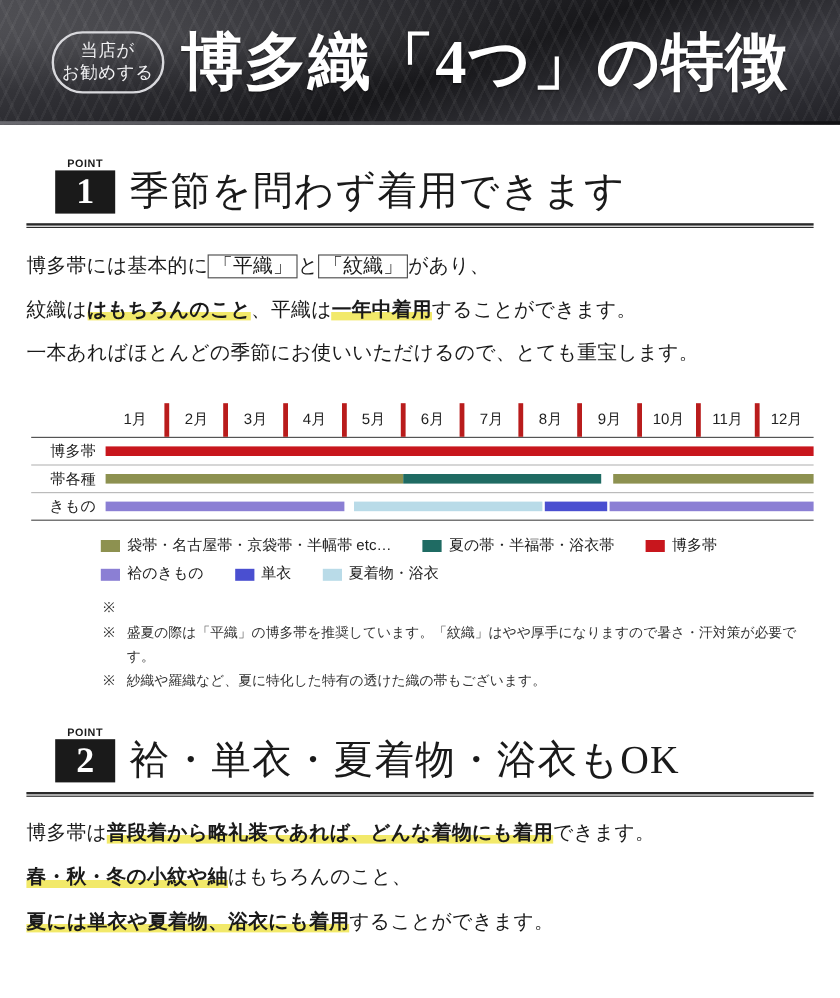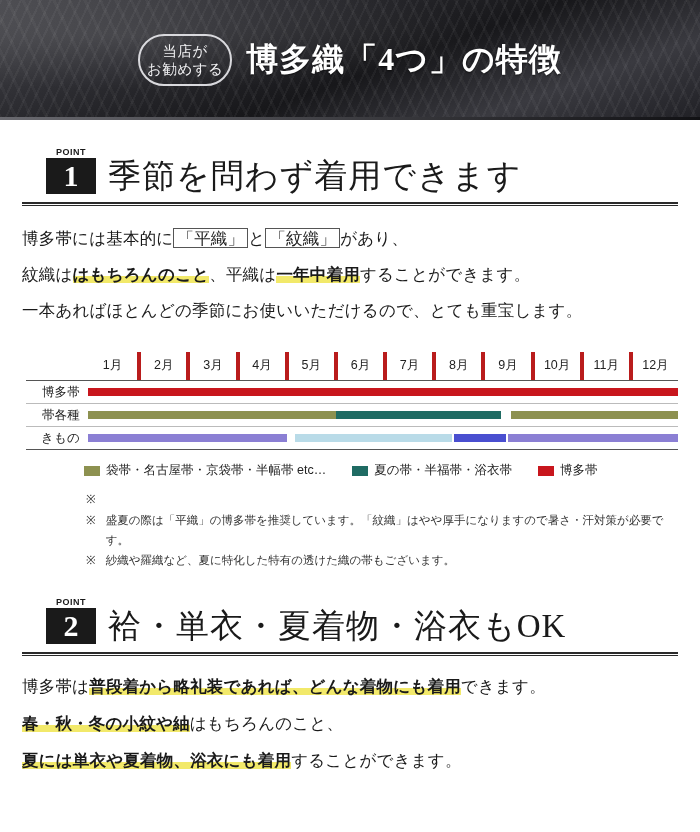--- a/index.html
+++ b/index.html
@@ -10,21 +10,21 @@
     background: #ffffff;
     font-family: "Liberation Sans", sans-serif;
     color: #1a1a1a;
     overflow: hidden;
   }
 
   
   .banner {
     position: relative;
     width: 700px;
-    height: 120px;
+    height: 104px;
     background:
       radial-gradient(ellipse at 18% 30%, rgba(255,255,255,0.09) 0%, rgba(255,255,255,0) 45%),
       repeating-linear-gradient(115deg, rgba(255,255,255,0.045) 0px, rgba(255,255,255,0.045) 2px, rgba(0,0,0,0) 2px, rgba(0,0,0,0) 9px),
       repeating-linear-gradient(65deg, rgba(255,255,255,0.035) 0px, rgba(255,255,255,0.035) 3px, rgba(0,0,0,0) 3px, rgba(0,0,0,0) 14px),
       linear-gradient(160deg, #4a4a4f 0%, #2e2e33 28%, #17171a 55%, #3a3a40 78%, #202025 100%);
     overflow: hidden;
   }
   .banner:after {
     content: "";
     position: absolute;
@@ -52,21 +52,21 @@
     color: #f2f2f4;
     font-size: 14.5px;
     line-height: 1.25;
     letter-spacing: 0.5px;
     font-family: "Liberation Serif", serif;
     flex: 0 0 auto;
   }
   .banner-title {
     color: #ffffff;
     font-family: "Liberation Serif", serif;
-    font-size: 32px;
+    font-size: 52px;
     font-weight: bold;
     letter-spacing: 1px;
     text-shadow: 0 1px 2px rgba(0,0,0,0.6);
     white-space: nowrap;
   }
 
   
   .content { padding: 0 22px; }
 
   .point-head {
@@ -309,20 +309,34 @@
           </div>
           <div class="legend-item">
             <span class="swatch" style="background: rgb(31, 107, 99);"></span>
             <span>夏の帯・半福帯・浴衣帯</span>
           </div>
           <div class="legend-item">
             <span class="swatch" style="background: rgb(200, 22, 29);"></span>
             <span>博多帯</span>
           </div>
         </div>
+        <div class="legend-row">
+          <div class="legend-item">
+            <span class="swatch" style="background: rgb(139, 127, 212);"></span>
+            <span>袷のきもの</span>
+          </div>
+          <div class="legend-item">
+            <span class="swatch" style="background: rgb(74, 79, 208);"></span>
+            <span>単衣</span>
+          </div>
+          <div class="legend-item">
+            <span class="swatch" style="background: rgb(185, 219, 232);"></span>
+            <span>夏着物・浴衣</span>
+          </div>
+        </div>
       </div>
 
     <div class="notes" id="chart-notes">
         <div class="note">
           <span class="mark">※</span>
         </div>
         <div class="note">
           <span class="mark">※</span>
           <span>盛夏の際は「平織」の博多帯を推奨しています。「紋織」はやや厚手になりますので暑さ・汗対策が必要です。</span>
         </div>

